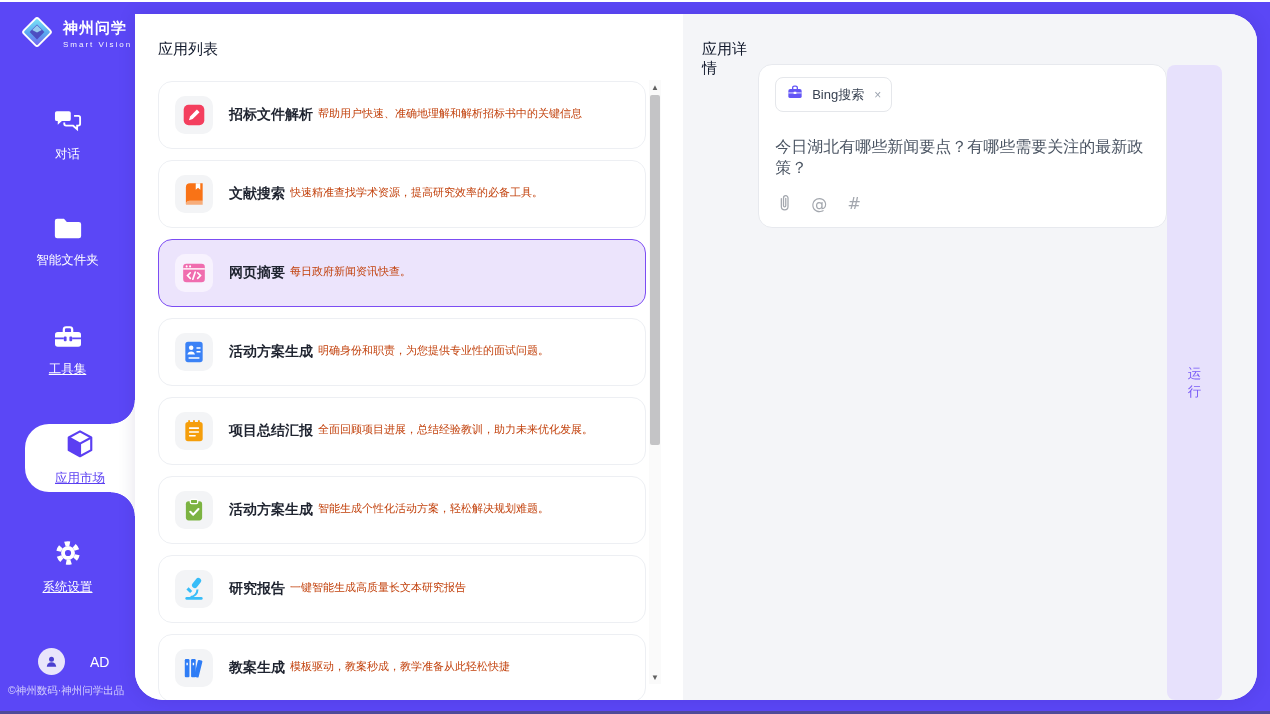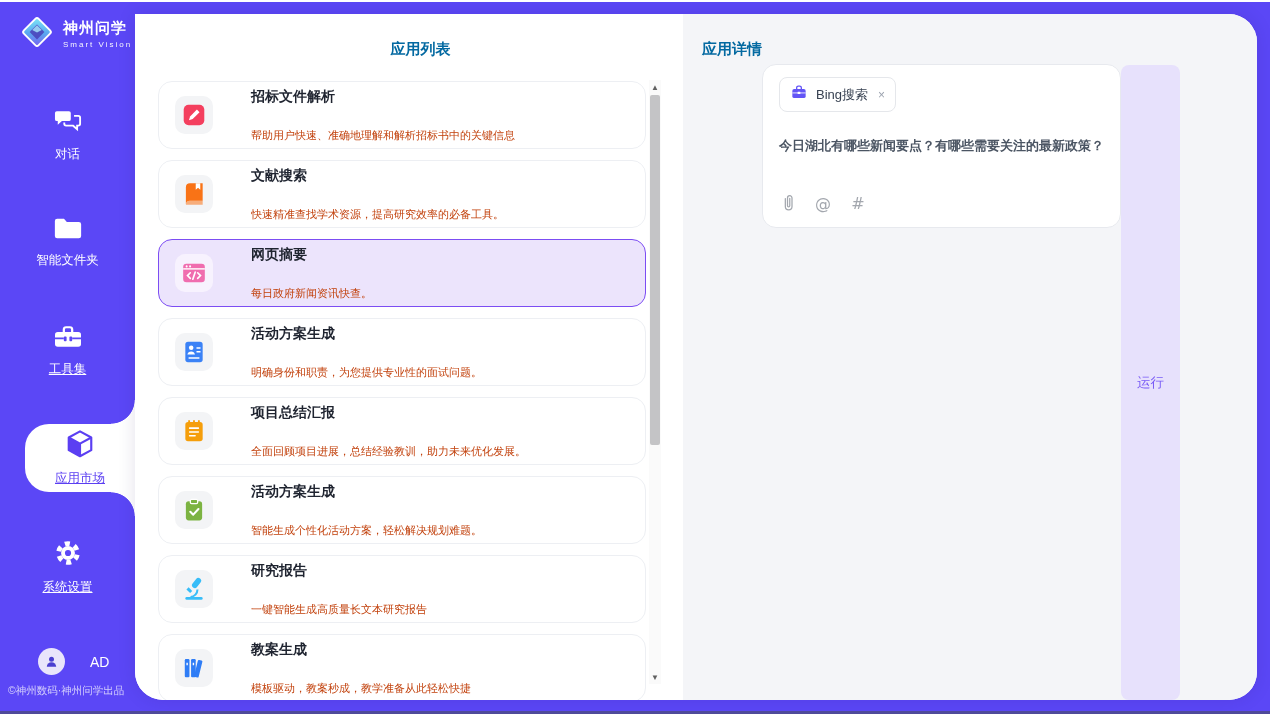--- a/index.html
+++ b/index.html
@@ -34,48 +34,48 @@
   .user-name { font-size:14px; color:#fff; }
   .sidebar-footer { position:absolute; top:684px; left:8px; font-size:10.5px; color:rgba(255,255,255,.72); white-space:nowrap; }
 
   
   .content { position:absolute; left:135px; top:14px; width:1122px; height:686px;
              border-radius:0 28px 28px 28px; overflow:hidden; display:flex; background:#fff;
              box-shadow:0 0 18px rgba(30,20,90,.12); z-index:2; }
 
   
   .panel-list { position:relative; width:548px; height:100%; background:#ffffff; padding:26px 0 0 23px; }
-  .panel-title { font-size:15px; font-weight:bold; color:#0369a1;text-align:center; }
+  .panel-title { font-size:15px; font-weight:normal; color:#0f172a; }
   .app-list { margin-top:22px; width:488px; display:flex; flex-direction:column; gap:11px; }
   .app-card { height:68px; border:1px solid #edeff3; border-radius:14px; background:#fff;
               display:flex; align-items:center; padding:0 14px 0 16px; gap:16px; cursor:pointer; }
   .app-card.selected { background:#ece4fc; border:1.5px solid #7c4df3; }
   .app-icon-box { flex:0 0 38px; width:38px; height:38px; border-radius:10px; background:#f3f4f6;
               display:flex; align-items:center; justify-content:center; }
   .app-card.selected .app-icon-box { background:#f7f2fe; }
-  .app-texts { display:flex; flex-direction:column; gap:22px; min-width:0;margin-left:22px; }
+  .app-texts { display:flex; flex-direction:row; gap:5px; min-width:0; }
   .app-title { font-size:14px; font-weight:bold; color:#1f2430; }
   .app-desc  { font-size:11px; color:#c2410c; white-space:nowrap; overflow:hidden; }
 
   
   .scrollbar { position:absolute; right:22px; top:66px; width:12px; height:604px; background:#fafafa; }
   .sb-arrow { position:absolute; left:0; width:12px; height:14px; display:flex; align-items:center; justify-content:center;
               font-size:8px; color:#606060; cursor:pointer; }
   .sb-up { top:0; } .sb-down { bottom:0; }
   .sb-thumb { position:absolute; left:1px; top:15px; width:10px; height:350px; background:#c4c4c6; border-radius:2px; cursor:pointer; }
 
   
   .panel-detail { flex:1; height:100%; background:#f4f5f8; padding:26px 35px 0 19px; display:flex; }
   .detail-card { margin-top:24px; background:#fff; border:1px solid #e7e9ee; border-radius:14px;
                  padding:12px 16px 14px 16px; height:164px; display:flex; flex-direction:column; }
   .tool-chip { display:inline-flex; align-items:center; gap:8px; border:1px solid #e5e7eb; border-radius:8px;
                padding:6px 10px; background:#fff; width:max-content; cursor:pointer; }
   .tool-chip .chip-label { font-size:13px; color:#374151; }
   .tool-chip .chip-close { font-size:12px; color:#9ca3af; margin-left:2px; cursor:pointer; }
-  .query-text { margin-top:25px; font-size:13px; color:#4b5563;font-weight:bold; }
+  .query-text { margin-top:25px; font-size:16px; color:#4b5563; }
   .chip-toolbar { margin-top:auto; display:flex; align-items:center; gap:17px; color:#a3a7ae; }
   .tb-icon { display:flex; align-items:center; justify-content:center; width:18px; height:20px;
              font-size:16px; color:#a3a7ae; cursor:pointer; font-family:"DejaVu Sans",sans-serif; }
   .run-row { display:flex; justify-content:flex-end; margin-top:25px; }
   .run-btn { background:#e7e1fc; color:#7a5cf6; border:none; border-radius:8px; padding:8px 16px;
              font-size:13.5px; cursor:pointer; font-family:inherit; }
 </style>
 </head>
 <body>
 

